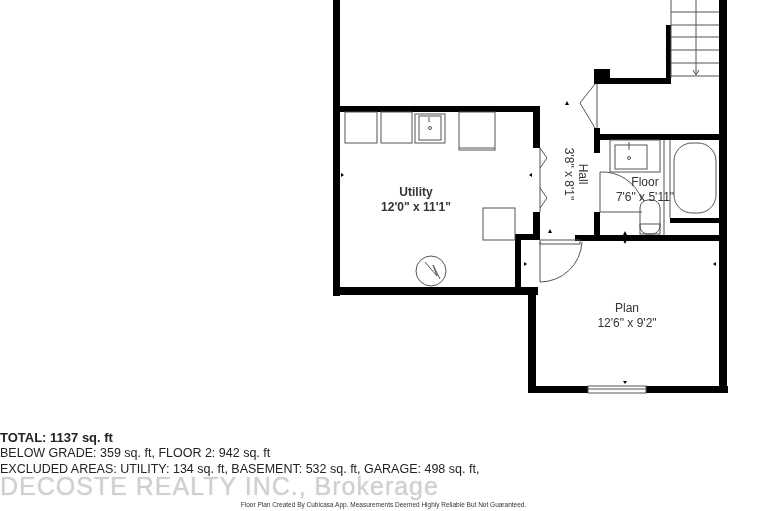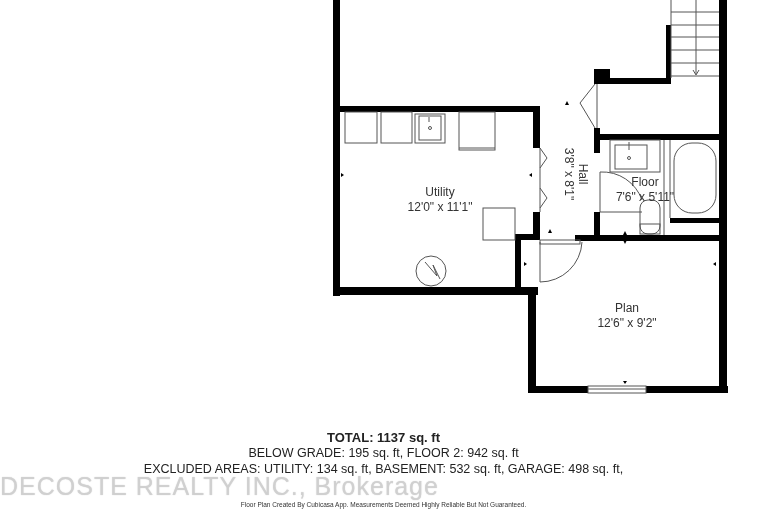--- a/index.html
+++ b/index.html
@@ -1,19 +1,19 @@
 <!DOCTYPE html>
 <html><head>
   <meta charset="utf-8">
   <style>
     html, body { margin: 0; padding: 0; background: #ffffff; }
     body { width: 767px; height: 511px; position: relative; overflow: hidden; font-family: "Liberation Sans", "DejaVu Sans", sans-serif; }
     #plan { position: absolute; left: 0; top: 0; }
     .room-label { position: absolute; text-align: center; font-size: 12px; color: #333; line-height: 15px; }
-    .summary { position: absolute; left: 0; width: 767px; text-align: center; color: #222; }
+    .summary { position: absolute; left: 0; width: 767px; color: #222; }
     .total { top: 430px; font-size: 13px; font-weight: bold; }
     .line2 { top: 446px; font-size: 12.5px; }
     .line3 { top: 462px; font-size: 12.5px; }
     .line4 { top: 478px; font-size: 12.5px; margin-top: 35px; }
     .watermark { position: absolute; left: 0; width: 767px; top: 472px; text-align: left; font-size: 25px; color: rgba(210,210,210,0.75); letter-spacing: 1px; text-shadow: 0 0 1px rgba(160,160,160,0.6); }
     .disclaimer { position: absolute; left: 0; width: 767px; top: 501px; text-align: center; font-size: 6.5px; color: #333; }
     .hall-label { position: absolute; left: 546px; top: 160px; width: 60px; transform: rotate(90deg); transform-origin: center; text-align: center; font-size: 12px; color: #333; line-height: 14px; }
   </style>
 </head>
 <body>
@@ -120,21 +120,21 @@
     <polygon points="565,105 569,105 567,101"></polygon>
     <polygon points="623,235 627,235 625,231"></polygon>
     <polygon points="548,233 552,233 550,229"></polygon>
     <polygon points="623,381 627,381 625,384"></polygon>
     <polygon points="716,262 716,266 713,264"></polygon>
     <polygon points="524,262 524,266 527,264"></polygon>
     <polygon points="623,240 627,240 625,244"></polygon>
   </g>
 </svg>
 
-<div class="room-label" style="left:390px; top:185px; width:100px;">
+<div class="room-label" style="left:366px; top:185px; width:100px;font-weight:bold;">
   <div>Utility</div>
   <div>12'0" x 11'1"</div>
 </div>
 
 <div class="hall-label">
   <div>Hall</div>
   <div>3'8" x 8'1"</div>
 </div>
 
 <div class="room-label" style="left:605px; top:175px; width:80px; background:transparent;">
@@ -142,16 +142,16 @@
   <div>7'6" x 5'11"</div>
 </div>
 
 <div class="room-label" style="left:577px; top:301px; width:100px;">
   <div>Plan</div>
   <div>12'6" x 9'2"</div>
 </div>
 
 <div class="watermark">DECOSTE REALTY INC., Brokerage</div>
 <div class="summary total">TOTAL: 1137 sq. ft</div>
-<div class="summary line2">BELOW GRADE: 195 sq. ft, FLOOR 2: 942 sq. ft</div>
+<div class="summary line2">BELOW GRADE: 359 sq. ft, FLOOR 2: 942 sq. ft</div>
 <div class="summary line3">EXCLUDED AREAS: UTILITY: 134 sq. ft, BASEMENT: 532 sq. ft, GARAGE: 498 sq. ft,</div>
 <div class="summary line4">WALLS: 167 sq. ft</div>
 <div class="disclaimer">Floor Plan Created By Cubicasa App. Measurements Deemed Highly Reliable But Not Guaranteed.</div>
 
 </body></html>

